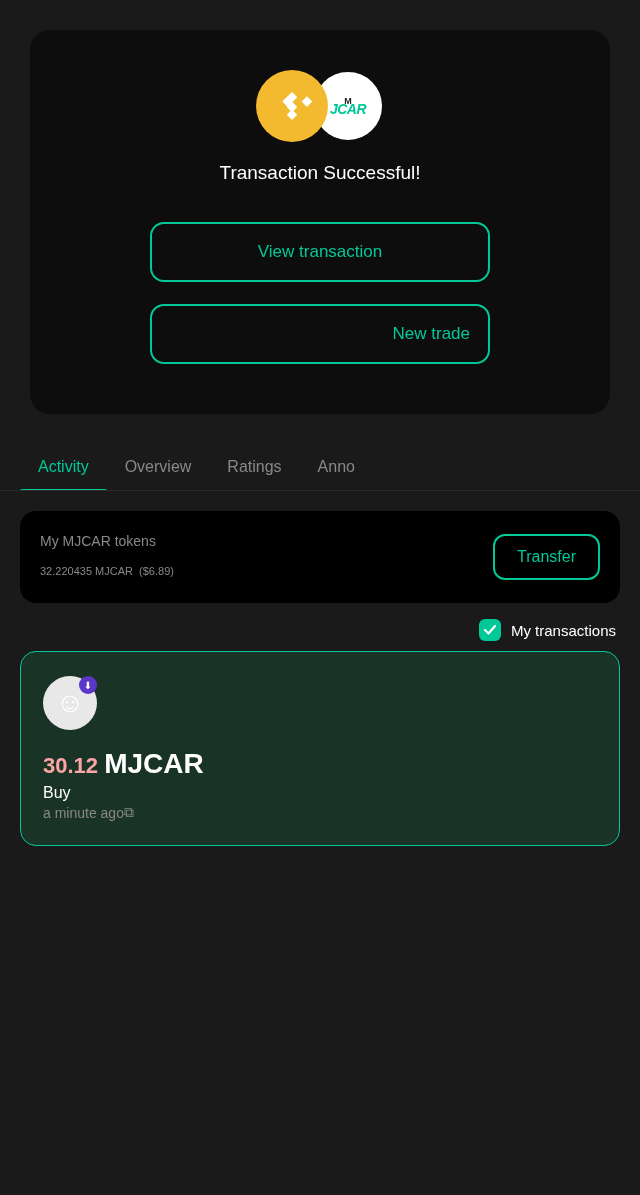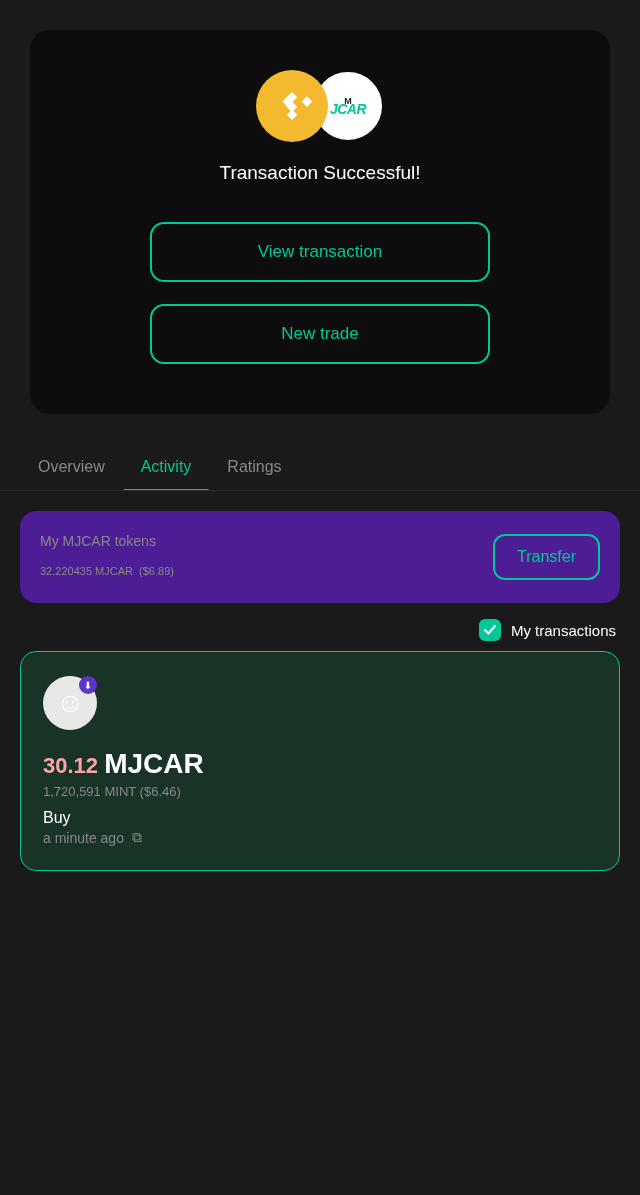--- a/index.html
+++ b/index.html
@@ -100,20 +100,21 @@
       font-size: 17px;
       font-weight: 500;
       cursor: pointer;
       text-align: center;
       margin-bottom: 14px;
       margin-top: 8px;
     }
 
     .action-button:last-child {
       margin-bottom: 0;
+      text-align: right;
     }
 
     
     .tabs-container {
       display: flex;
       flex-direction: row;
       align-items: center;
       padding: 0 20px;
       margin-top: 30px;
       border-bottom: 1px solid #2a2a2a;
@@ -139,21 +140,21 @@
       bottom: -1px;
       left: 0;
       right: 0;
       height: 2px;
       background-color: #00c896;
       border-radius: 2px 2px 0 0;
     }
 
     
     .token-info-card {
-      background-color: #4c1d95;
+      background-color: #000000;
       border-radius: 16px;
       margin: 20px 20px 0 20px;
       padding: 22px 20px;
       display: flex;
       align-items: center;
       justify-content: space-between;
     }
 
     .token-info-left {
       flex: 1;
@@ -288,21 +289,20 @@
 
     .tx-type {
       font-size: 16px;
       color: #ffffff;
       font-weight: 500;
     }
 
     .tx-time-row {
       display: flex;
       align-items: center;
-      gap: 8px;
       margin-top: 2px;
     }
 
     .tx-time {
       font-size: 14px;
       color: #888;
     }
 
     .external-link-icon {
       color: #888;
@@ -339,23 +339,24 @@
   </div>
 
   <div class="success-title">Transaction Successful!</div>
 
   <button class="action-button">View transaction</button>
 
   <button class="action-button">New trade</button>
 </div>
 
 <div class="tabs-container">
+  <div class="tab-item active">Activity</div>
   <div class="tab-item">Overview</div>
-  <div class="tab-item active">Activity</div>
   <div class="tab-item">Ratings</div>
+  <div class="tab-item">Anno</div>
 </div>
 
 <div class="token-info-card">
   <div class="token-info-left">
     <div class="token-label">My MJCAR tokens</div>
     <div class="token-balance">
       <span>32.220435 MJCAR</span>
       <span>($6.89)</span>
     </div>
   </div>
@@ -377,21 +378,20 @@
     <div class="tx-avatar">
       <span class="avatar-face">☺</span>
       <div class="avatar-badge">
         <span class="avatar-badge-icon">⬇</span>
       </div>
     </div>
   </div>
 
   <div class="tx-amount"><span style="font-weight:700;font-size:22px;color:#fca5a5;">30.12</span> <span style="font-weight:700;font-size:28px;color:#fff;">MJCAR</span></div>
 
-  <div class="tx-sub">1,720,591 MINT ($6.46)</div>
 
   <div class="tx-type">Buy</div>
 
   <div class="tx-time-row">
     <span class="tx-time">a minute ago</span>
     <span class="external-link-icon">⧉</span>
   </div>
 
 </div>
 

